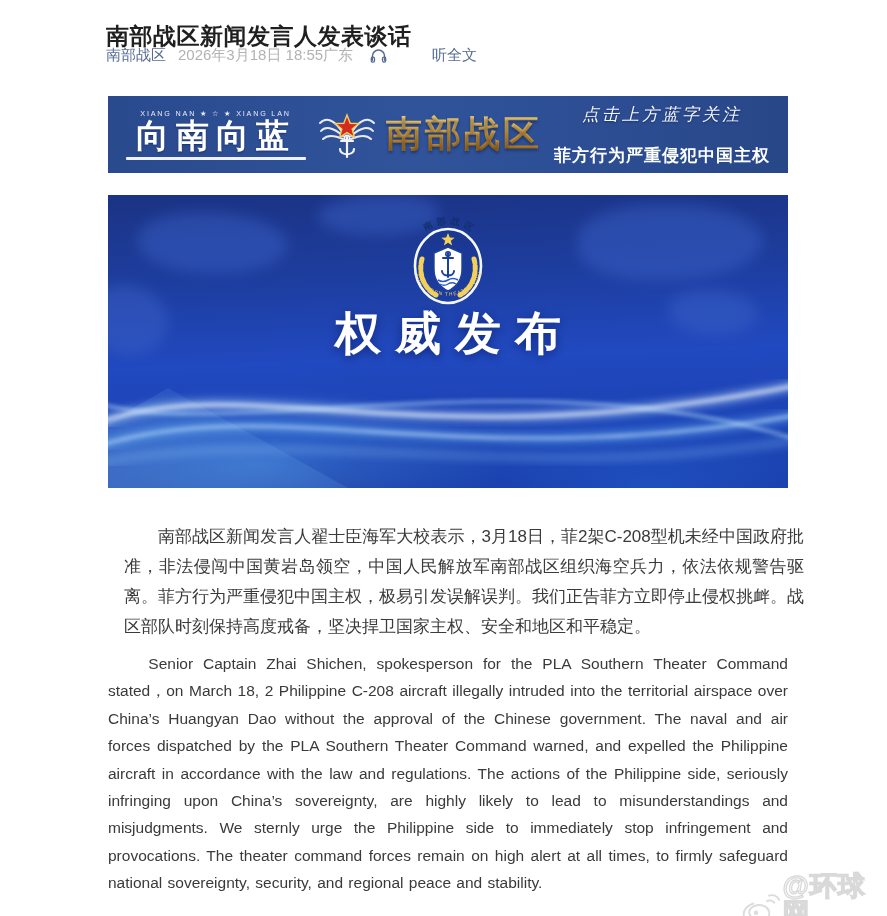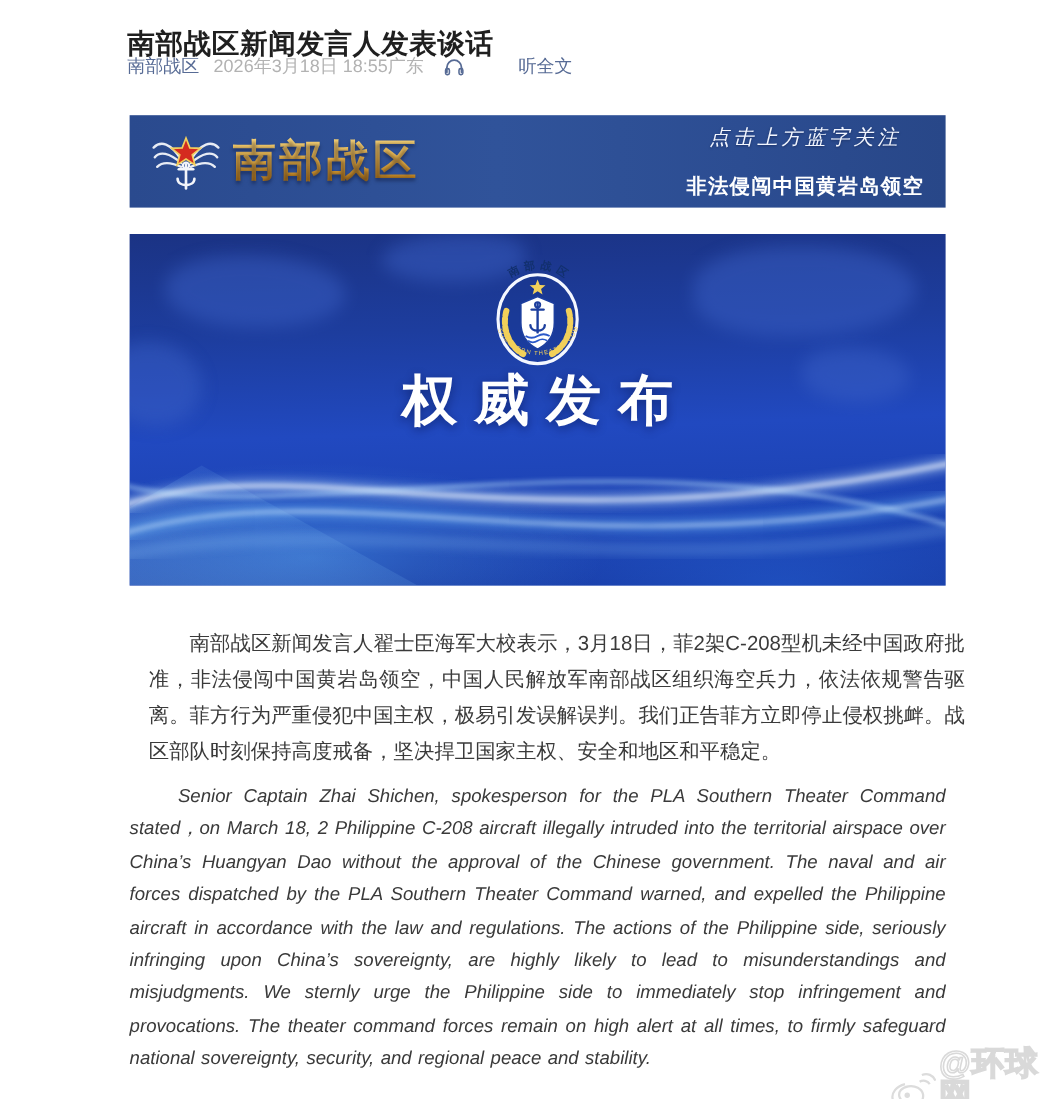--- a/index.html
+++ b/index.html
@@ -84,21 +84,21 @@
 
   
   .para-zh{
     position:absolute;left:108px;top:506px;width:680px;
     font-size:17px;line-height:30px;color:#3a3a3a;text-align:justify;text-indent:2em;
     margin:16px;
   }
   .para-en{
     position:absolute;left:108px;top:650px;width:680px;
     font-size:15.5px;line-height:27.4px;color:#3a3a3a;text-align:justify;text-indent:2.6em;
-    margin:0;word-spacing:1px;font-style:italic;
+    margin:0;word-spacing:1px;
   }
 
   
   .watermark{
     position:absolute;left:741px;top:873px;display:flex;align-items:flex-end;
     pointer-events:none;
   }
   .watermark svg{display:block;margin-right:2px;}
   .wm-text{
     font-size:27px;font-weight:700;color:rgba(0,0,0,0);
@@ -123,20 +123,25 @@
       <svg width="17" height="16" viewBox="0 0 17 16">
         <path d="M2.4 12.2 V8.2 a6.1 6.1 0 0 1 12.2 0 v4" fill="none" stroke="#576b95" stroke-width="1.5" stroke-linecap="round"></path>
         <rect x="1.3" y="9.2" width="3.2" height="5" rx="1.4" fill="none" stroke="#576b95" stroke-width="1.3"></rect>
         <rect x="12.5" y="9.2" width="3.2" height="5" rx="1.4" fill="none" stroke="#576b95" stroke-width="1.3"></rect>
       </svg>
       <span class="listen-label">听全文</span>
     </span>
   </div>
 
   <div class="banner">
+    <div class="banner-left">
+      <div class="banner-small">XIANG NAN ★ ☆ ★ XIANG LAN</div>
+      <div class="banner-left-title">向南向蓝</div>
+      <div class="banner-underline"></div>
+    </div>
     <div class="banner-center">
       <svg class="banner-emblem" width="58" height="56" viewBox="0 0 58 56">
         <g fill="none" stroke="#f3f5fa" stroke-width="2" stroke-linecap="round" opacity=".95">
           <path d="M25 26 C16 12, 8 10, 2 16"></path>
           <path d="M25 29 C15 20, 7 19, 3 24"></path>
           <path d="M25 32 C16 28, 9 28, 5 32"></path>
           <path d="M33 26 C42 12, 50 10, 56 16"></path>
           <path d="M33 29 C43 20, 51 19, 55 24"></path>
           <path d="M33 32 C42 28, 49 28, 53 32"></path>
         </g>
@@ -145,21 +150,21 @@
           <path d="M29 30 V50"></path>
           <path d="M22 42 C22 49, 36 49, 36 42"></path>
           <path d="M23 34 H35"></path>
         </g>
         <circle cx="29" cy="31" r="2.6" fill="none" stroke="#f3f5fa" stroke-width="1.8"></circle>
       </svg>
       <span class="banner-gold">南部战区</span>
     </div>
     <div class="banner-right">
       <div class="banner-right-script">点击上方蓝字关注</div>
-      <div class="banner-right-bold">非法侵闯中国黄岩岛领空</div>
+      <div class="banner-right-bold">菲方行为严重侵犯中国主权</div>
     </div>
   </div>
 
   <div class="hero">
     <div class="blob b1"></div>
     <div class="blob b2"></div>
     <div class="blob b3"></div>
     <div class="blob b4"></div>
     <div class="blob b5"></div>
 

